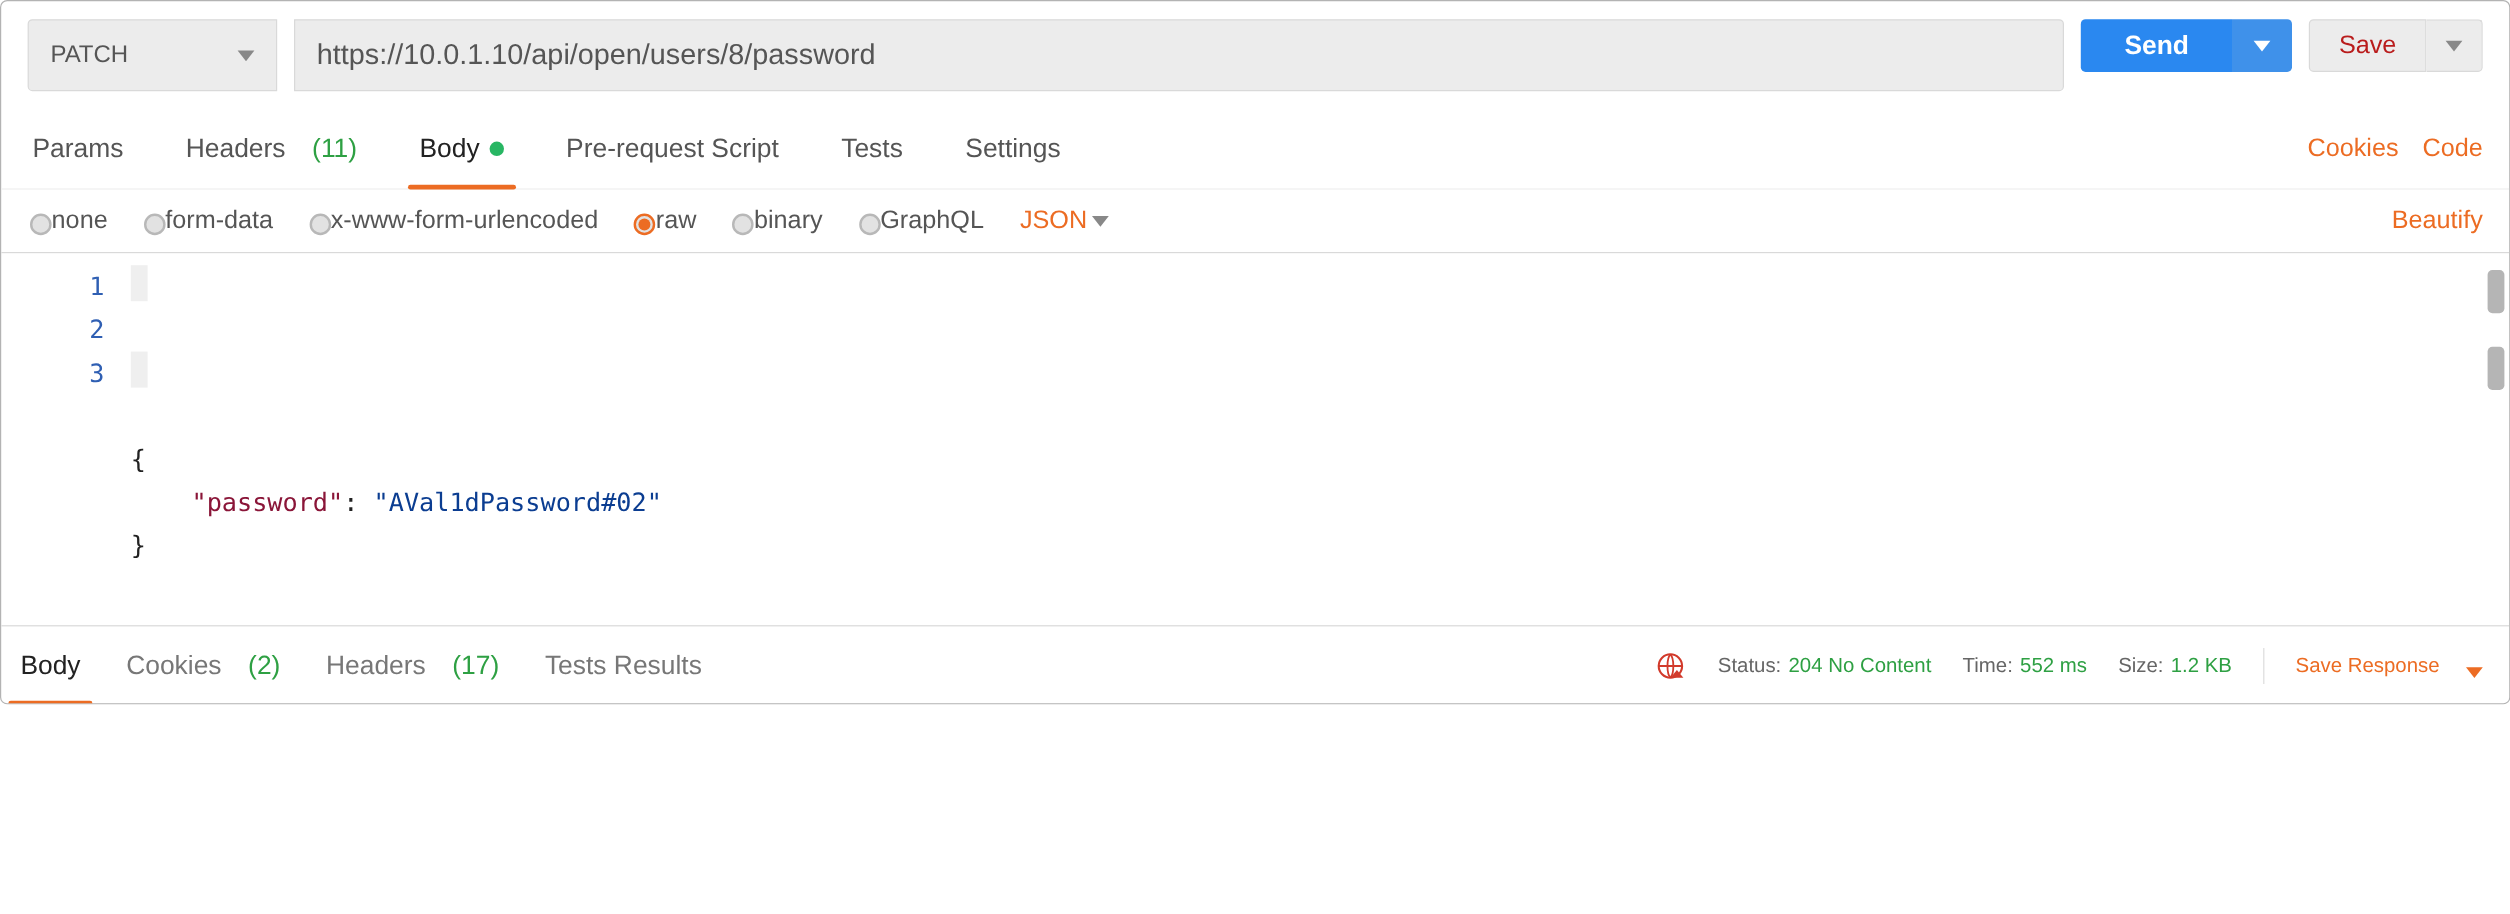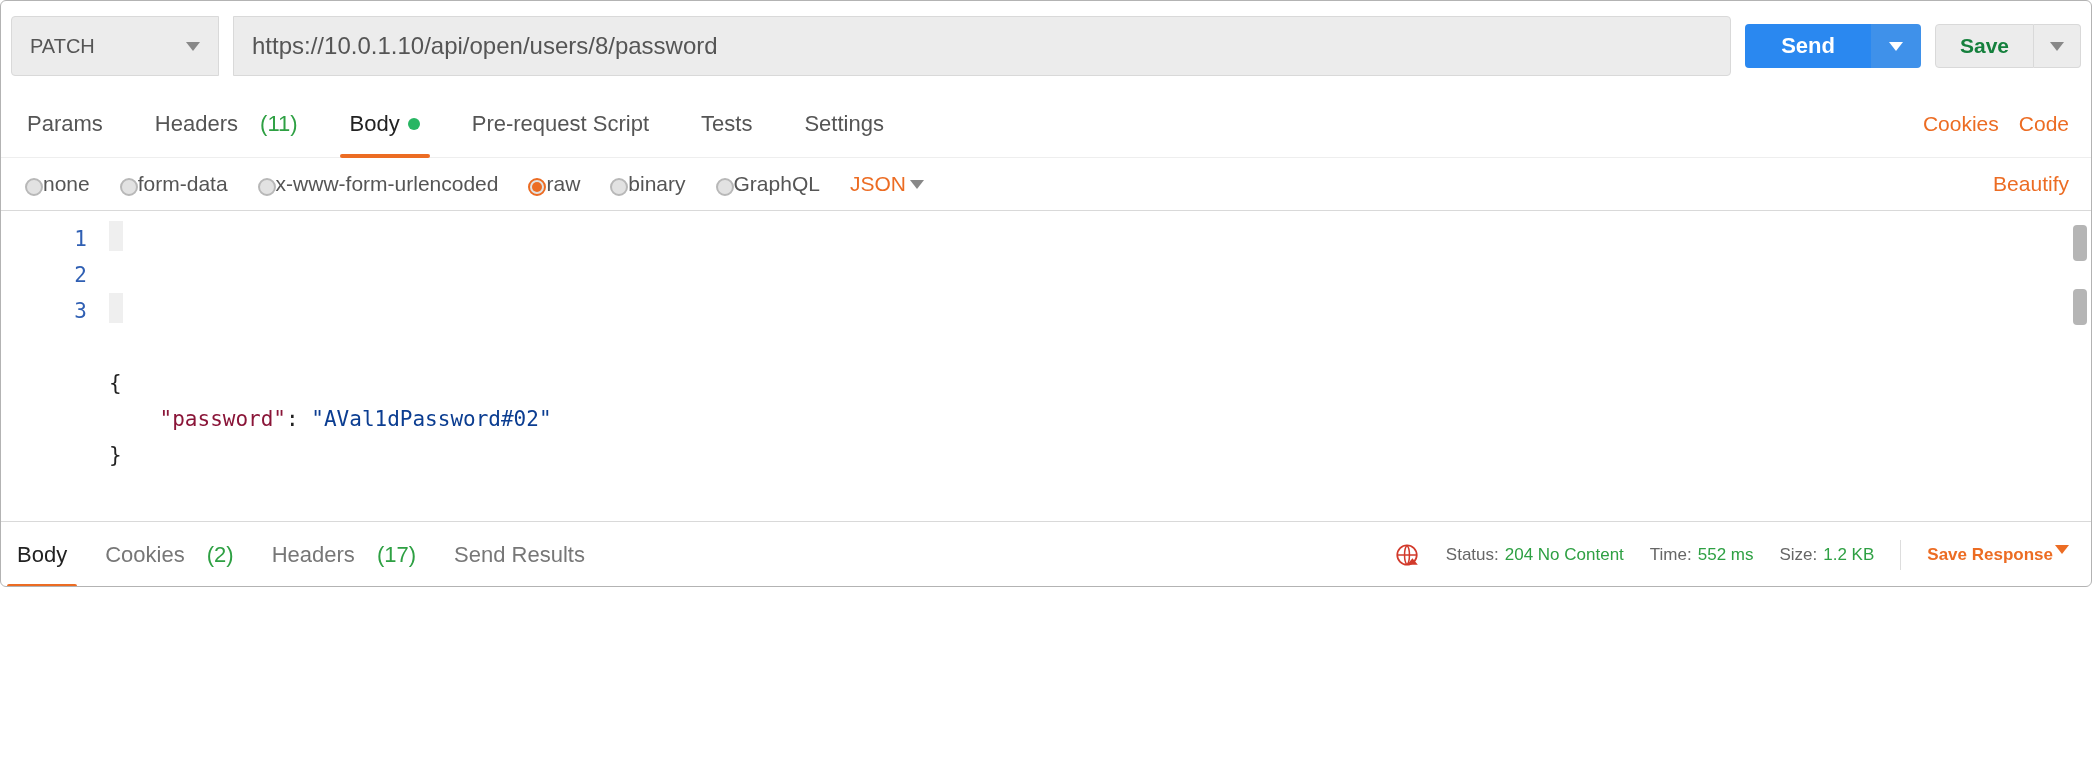--- a/index.html
+++ b/index.html
@@ -25,29 +25,29 @@
   .hdr-right{display:flex;align-items:center;gap:22px}
   .examples{display:flex;align-items:center;gap:12px;color:#888;font-size:22px}
   .badge{background:#eaeaea;border-radius:4px;padding:1px 10px;font-size:20px;color:#777}
   .caret{width:0;height:0;border-left:7px solid transparent;border-right:7px solid transparent;border-top:9px solid #888}
   .sep-v{width:1px;height:30px;background:#ddd}
   .build{color:#bdbdbd;font-size:20px;font-weight:700;letter-spacing:.5px}
   .icon-btn{width:44px;height:40px;border:1px solid var(--border);border-radius:5px;display:flex;align-items:center;justify-content:center;background:#fff}
   .icon-btn.sel{background:#e2e2e2;border-color:#c9c9c9}
 
   
-  .req{display:flex;align-items:center;padding:15px 10px;gap:14px}
+  .req{display:flex;align-items:flex-start;padding:15px 22px;gap:14px}
   .method{width:170px;background:var(--panel);border:1px solid var(--border);border-radius:4px 0 0 4px;display:flex;align-items:center;justify-content:space-between;padding:0 18px;font-size:20px;color:#555}
   .url{flex:1;background:var(--panel);border:1px solid var(--border);border-radius:0 4px 4px 0;display:flex;align-items:center;padding:0 18px;font-size:24px;color:#555}
   .send-group{display:flex}
   .send{background:var(--blue);color:#fff;border:0;font-size:22px;font-weight:600;padding:0 36px;border-radius:4px 0 0 4px}
   .send-dd{width:50px;background:#3f91ea;border:0;border-radius:0 4px 4px 0;display:flex;align-items:center;justify-content:center}
   .send-dd .caret{border-top-color:#fff}
   .save-group{display:flex}
-  .save{background:var(--panel);border:1px solid var(--border);color:#15803d;font-size:21px;font-weight:700;padding:0 24px;border-radius:4px 0 0 4px}
+  .save{background:var(--panel);border:1px solid var(--border);color:#b91c1c;font-size:21px;font-weight:400;padding:0 24px;border-radius:4px 0 0 4px}
   .save-dd{width:46px;background:var(--panel);border:1px solid var(--border);border-left:0;border-radius:0 4px 4px 0;display:flex;align-items:center;justify-content:center}
   .req .method,.req .url{height:58px}
   .send-group,.save-group{height:44px}
   .send,.save{cursor:pointer}
 
   
   .rtabs{display:flex;align-items:center;padding:6px 22px 0 22px;font-size:22px;color:#666;justify-content:space-between;border-bottom:1px solid #eee}
   .rtabs-left{display:flex;gap:44px}
   .rtab{display:flex;align-items:center;gap:8px;padding:14px 4px 20px 4px;cursor:pointer;color:#555}
   .rtab .dot{width:12px;height:12px;border-radius:50%;background:#28b663}
@@ -83,21 +83,21 @@
   .resp{display:flex;align-items:center;justify-content:space-between;border-top:1px solid var(--border);padding:8px 22px 6px 10px}
   .resp-left{display:flex;align-items:center;gap:26px;font-size:22px;color:#555}
   .resp-tab{display:flex;align-items:center;gap:8px;padding:12px 6px;cursor:pointer;color:#777}
   .resp-tab.active{color:#222;font-weight:500;position:relative}
   .resp-tab.active::after{content:"";position:absolute;left:-4px;right:-4px;bottom:-8px;height:4px;background:var(--orange);border-radius:2px}
   .resp-tab .cnt{color:#2ea043}
   .resp-right{display:flex;align-items:center;gap:26px;font-size:17px;color:#666}
   .kv .lab{color:#666}
   .kv .val{color:#2ea043;margin-left:6px}
   .divider{width:1px;height:30px;background:#ddd}
-  .save-resp{display:flex;align-items:flex-start;gap:2px;color:var(--orange);font-weight:700;cursor:pointer}
+  .save-resp{display:flex;align-items:flex-end;gap:22px;color:var(--orange);font-weight:400;cursor:pointer}
   .save-resp .caret{border-top-color:var(--orange)}
 
   
   svg{display:block}
 </style>
 </head>
 <body>
 
 <div class="app">
 
@@ -200,21 +200,21 @@
   </div>
 
   <div class="resp">
     <div class="resp-left">
       <div class="resp-tab active">
           <span>Body</span>
         </div>
       <div class="resp-tab"><span>Cookies</span>&nbsp;<span class="cnt">(2)</span></div>
       <div class="resp-tab"><span>Headers</span>&nbsp;<span class="cnt">(17)</span></div>
       <div class="resp-tab">
-          <span>Send Results</span>
+          <span>Tests Results</span>
         </div>
     </div>
     <div class="resp-right">
       <svg width="26" height="26" viewBox="0 0 24 24">
         <circle cx="12" cy="12" r="9" fill="none" stroke="#d23a2b" stroke-width="1.6"></circle>
         <path d="M3 12h18M12 3c3 3 3 15 0 18M12 3c-3 3-3 15 0 18" fill="none" stroke="#d23a2b" stroke-width="1.4"></path>
         <path d="M17 15l5 6h-10z" fill="#d23a2b"></path>
       </svg>
       <span class="kv"><span class="lab">Status:</span><span class="val">204 No Content</span></span>
       <span class="kv"><span class="lab">Time:</span><span class="val">552 ms</span></span>

